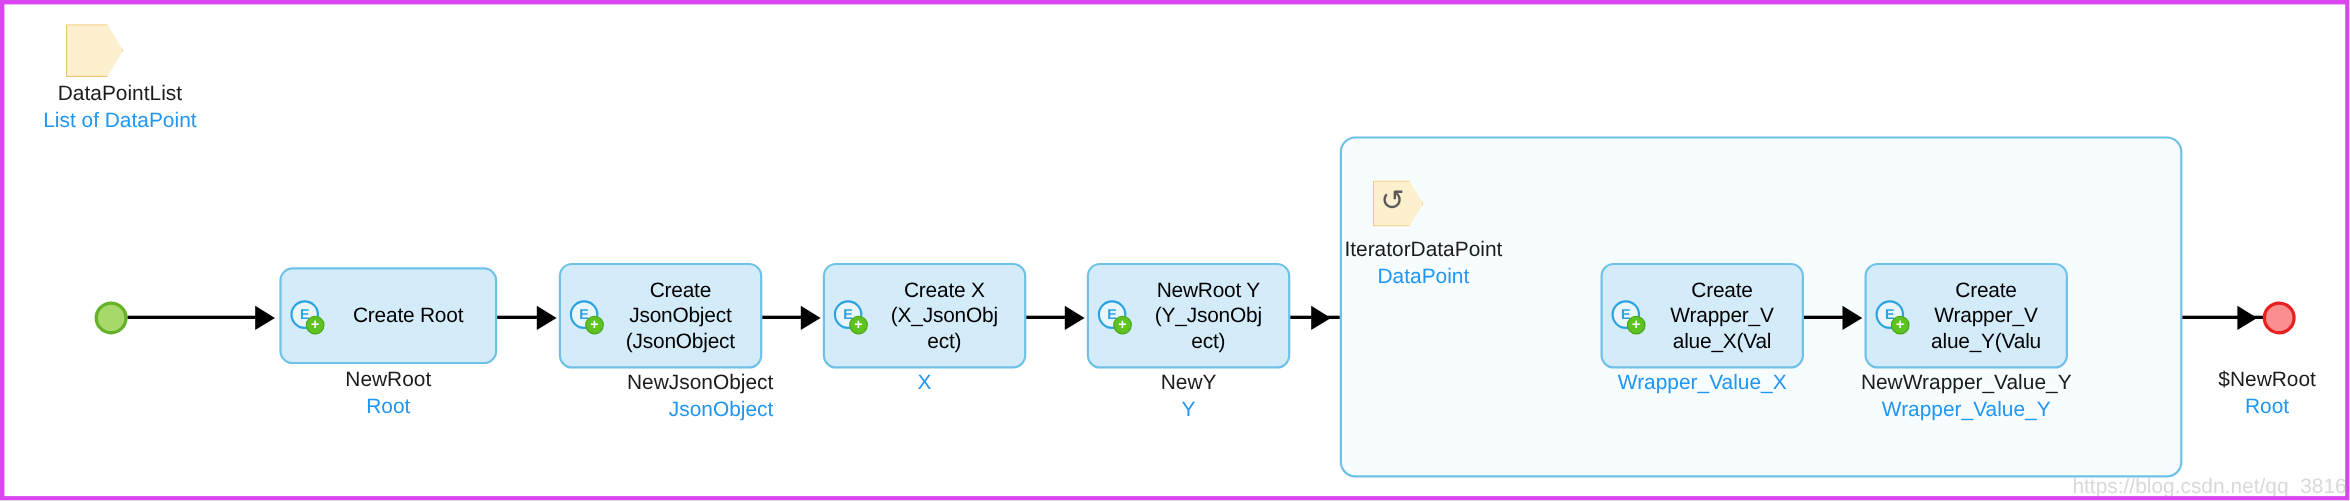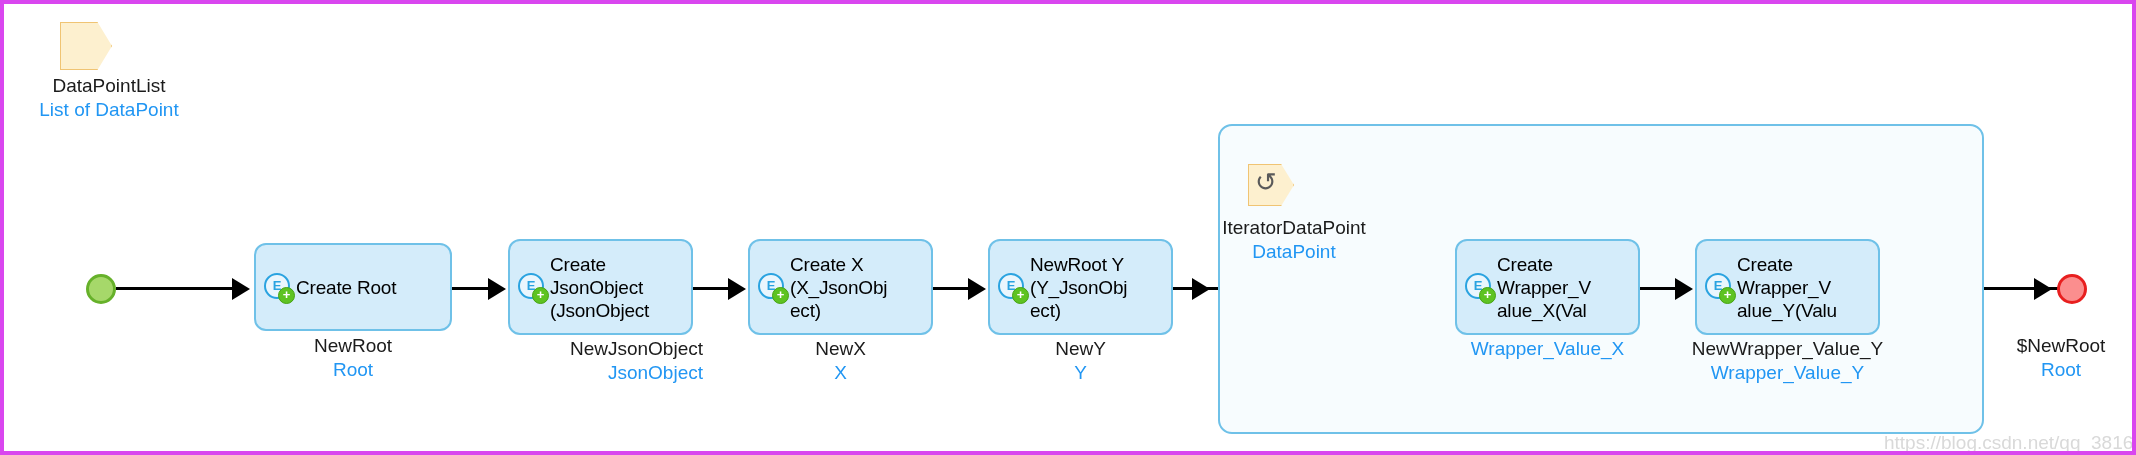--- a/index.html
+++ b/index.html
@@ -98,21 +98,21 @@
     border: 1px solid #46a312;
     box-sizing: border-box;
     color: #ffffff;
     font-size: 13px;
     font-weight: bold;
     line-height: 14px;
     text-align: center;
   }
   .activity .act-label {
     flex: 1 1 auto;
-    text-align: left;
+    text-align: center;
     font-size: 19px;
     line-height: 23px;
     color: #000000;
     white-space: pre-line;
     letter-spacing: -0.2px;
     padding-right: 4px;
   }
 
   
   .caption {
@@ -216,21 +216,20 @@
   <div class="activity" style="left:744px; top:235px; width:185px; height:96px;">
     <span class="act-icon">
       <span class="e-circle">E</span>
       <span class="plus-badge">+</span>
     </span>
     <span class="act-label">Create X
 (X_JsonObj
 ect)</span>
   </div>
   <div class="caption" style="left:744px; top:333px; width:185px;">
-    <span class="cap-name">NewX</span>
     <span class="cap-type">X</span>
   </div>
 
   <div class="conn" style="left:929px; top:283px; width:45px;"></div>
   <div class="arrowhead" style="left:964px; top:274px;"></div>
 
   <div class="activity" style="left:984px; top:235px; width:185px; height:96px;">
     <span class="act-icon">
       <span class="e-circle">E</span>
       <span class="plus-badge">+</span>

